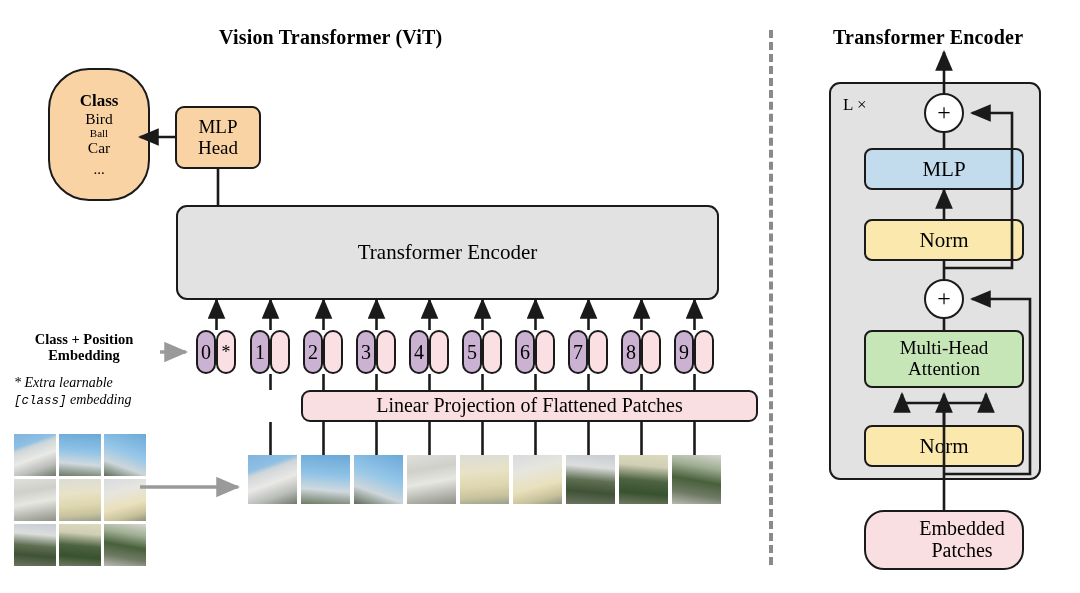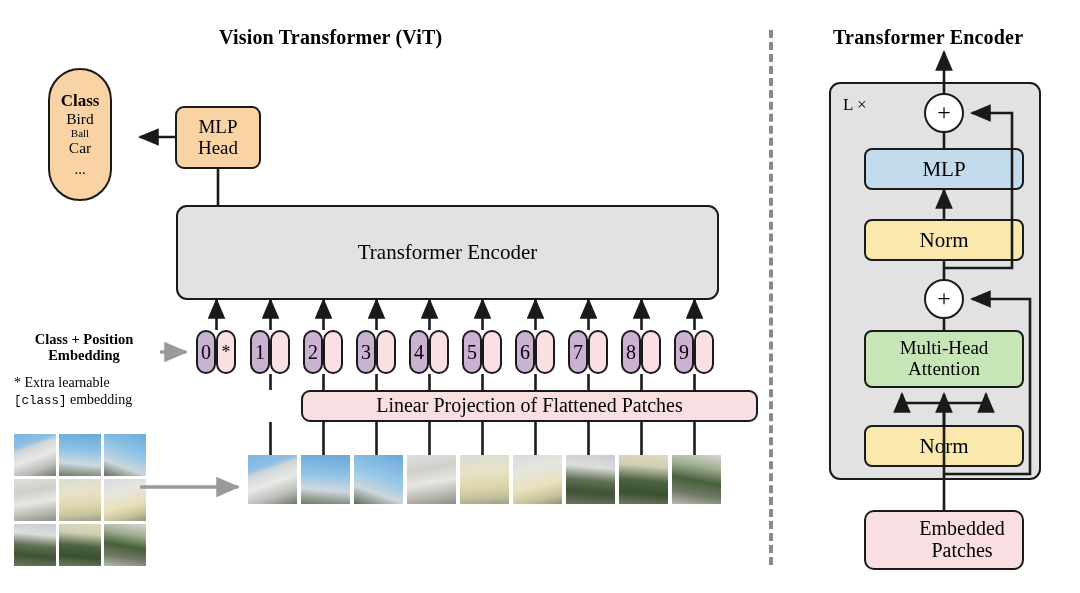--- a/index.html
+++ b/index.html
@@ -3,34 +3,34 @@
 <meta charset="utf-8">
 <style>
   html,body{margin:0;padding:0;background:#fff;}
   body{width:1080px;height:593px;position:relative;overflow:hidden;
        font-family:"Liberation Serif",serif;color:#000;}
   .abs{position:absolute;}
   .ttl{font-weight:bold;font-size:20px;letter-spacing:.2px;white-space:nowrap;}
   .box{box-sizing:border-box;border:2.2px solid #1a1a1a;display:flex;
        align-items:center;justify-content:center;text-align:center;line-height:1.08;}
   .lbl-bold{font-weight:bold;font-size:14.5px;line-height:1.12;text-align:center;}
-  .lbl-small{font-size:14px;line-height:1.18;}
+  .lbl-small{font-size:14px;line-height:1.18;font-style:italic;}
   .mono{font-family:"Liberation Mono",monospace;font-size:12.5px;}
   .tok{box-sizing:border-box;border:2.1px solid #1a1a1a;position:absolute;
        display:flex;align-items:center;justify-content:center;
        font-size:20px;line-height:1;}
   .patch{position:absolute;background-size:cover;background-repeat:no-repeat;}
   svg.ov{position:absolute;left:0;top:0;width:1080px;height:593px;overflow:visible;}
 </style>
 </head>
 <body>
 
 <div class="abs ttl" style="left:219px;top:26px;">Vision Transformer (ViT)</div>
 
-<div class="abs box" style="left:48px;top:68px;width:64px;height:133px;border-radius:41px;
+<div class="abs box" style="left:48px;top:68px;width:102px;height:133px;border-radius:41px;
             background:#fad3a4;flex-direction:column;">
   <div style="font-weight:bold;font-size:17px;margin-bottom:1px;">Class</div>
   <div style="font-size:15.5px;">Bird</div>
   <div style="font-size:11px;">Ball</div>
   <div style="font-size:15.5px;">Car</div>
   <div style="font-size:15px;margin-top:4px;">...</div>
 </div>
 
 <div class="abs box" style="left:175px;top:106px;width:86px;height:63px;border-radius:9px;
             background:#fad3a4;flex-direction:column;font-size:19px;">
@@ -149,21 +149,21 @@
             background:#c7e6b8;flex-direction:column;font-size:19px;">
   <span>Multi-Head</span>
   <span>Attention</span>
 </div>
 
 <div class="abs box" style="left:864px;top:425px;width:160px;height:42px;border-radius:8px;
             background:#fae8ad;font-size:21px;">
   <span>Norm</span>
 </div>
 
-<div class="abs box" style="left:864px;top:510px;width:160px;height:60px;border-radius:10px;
+<div class="abs box" style="left:864px;top:510px;width:160px;height:60px;border-radius:20px;
             background:#f9dee2;flex-direction:column;font-size:20px;padding-left:36px;">
   <span>Embedded</span>
   <span>Patches</span>
 </div>
 
 <div class="abs box" style="left:924px;top:93px;width:40px;height:40px;border-radius:50%;
             background:#fff;font-size:24px;">
   <span>+</span>
 </div>
 <div class="abs box" style="left:924px;top:279px;width:40px;height:40px;border-radius:50%;

